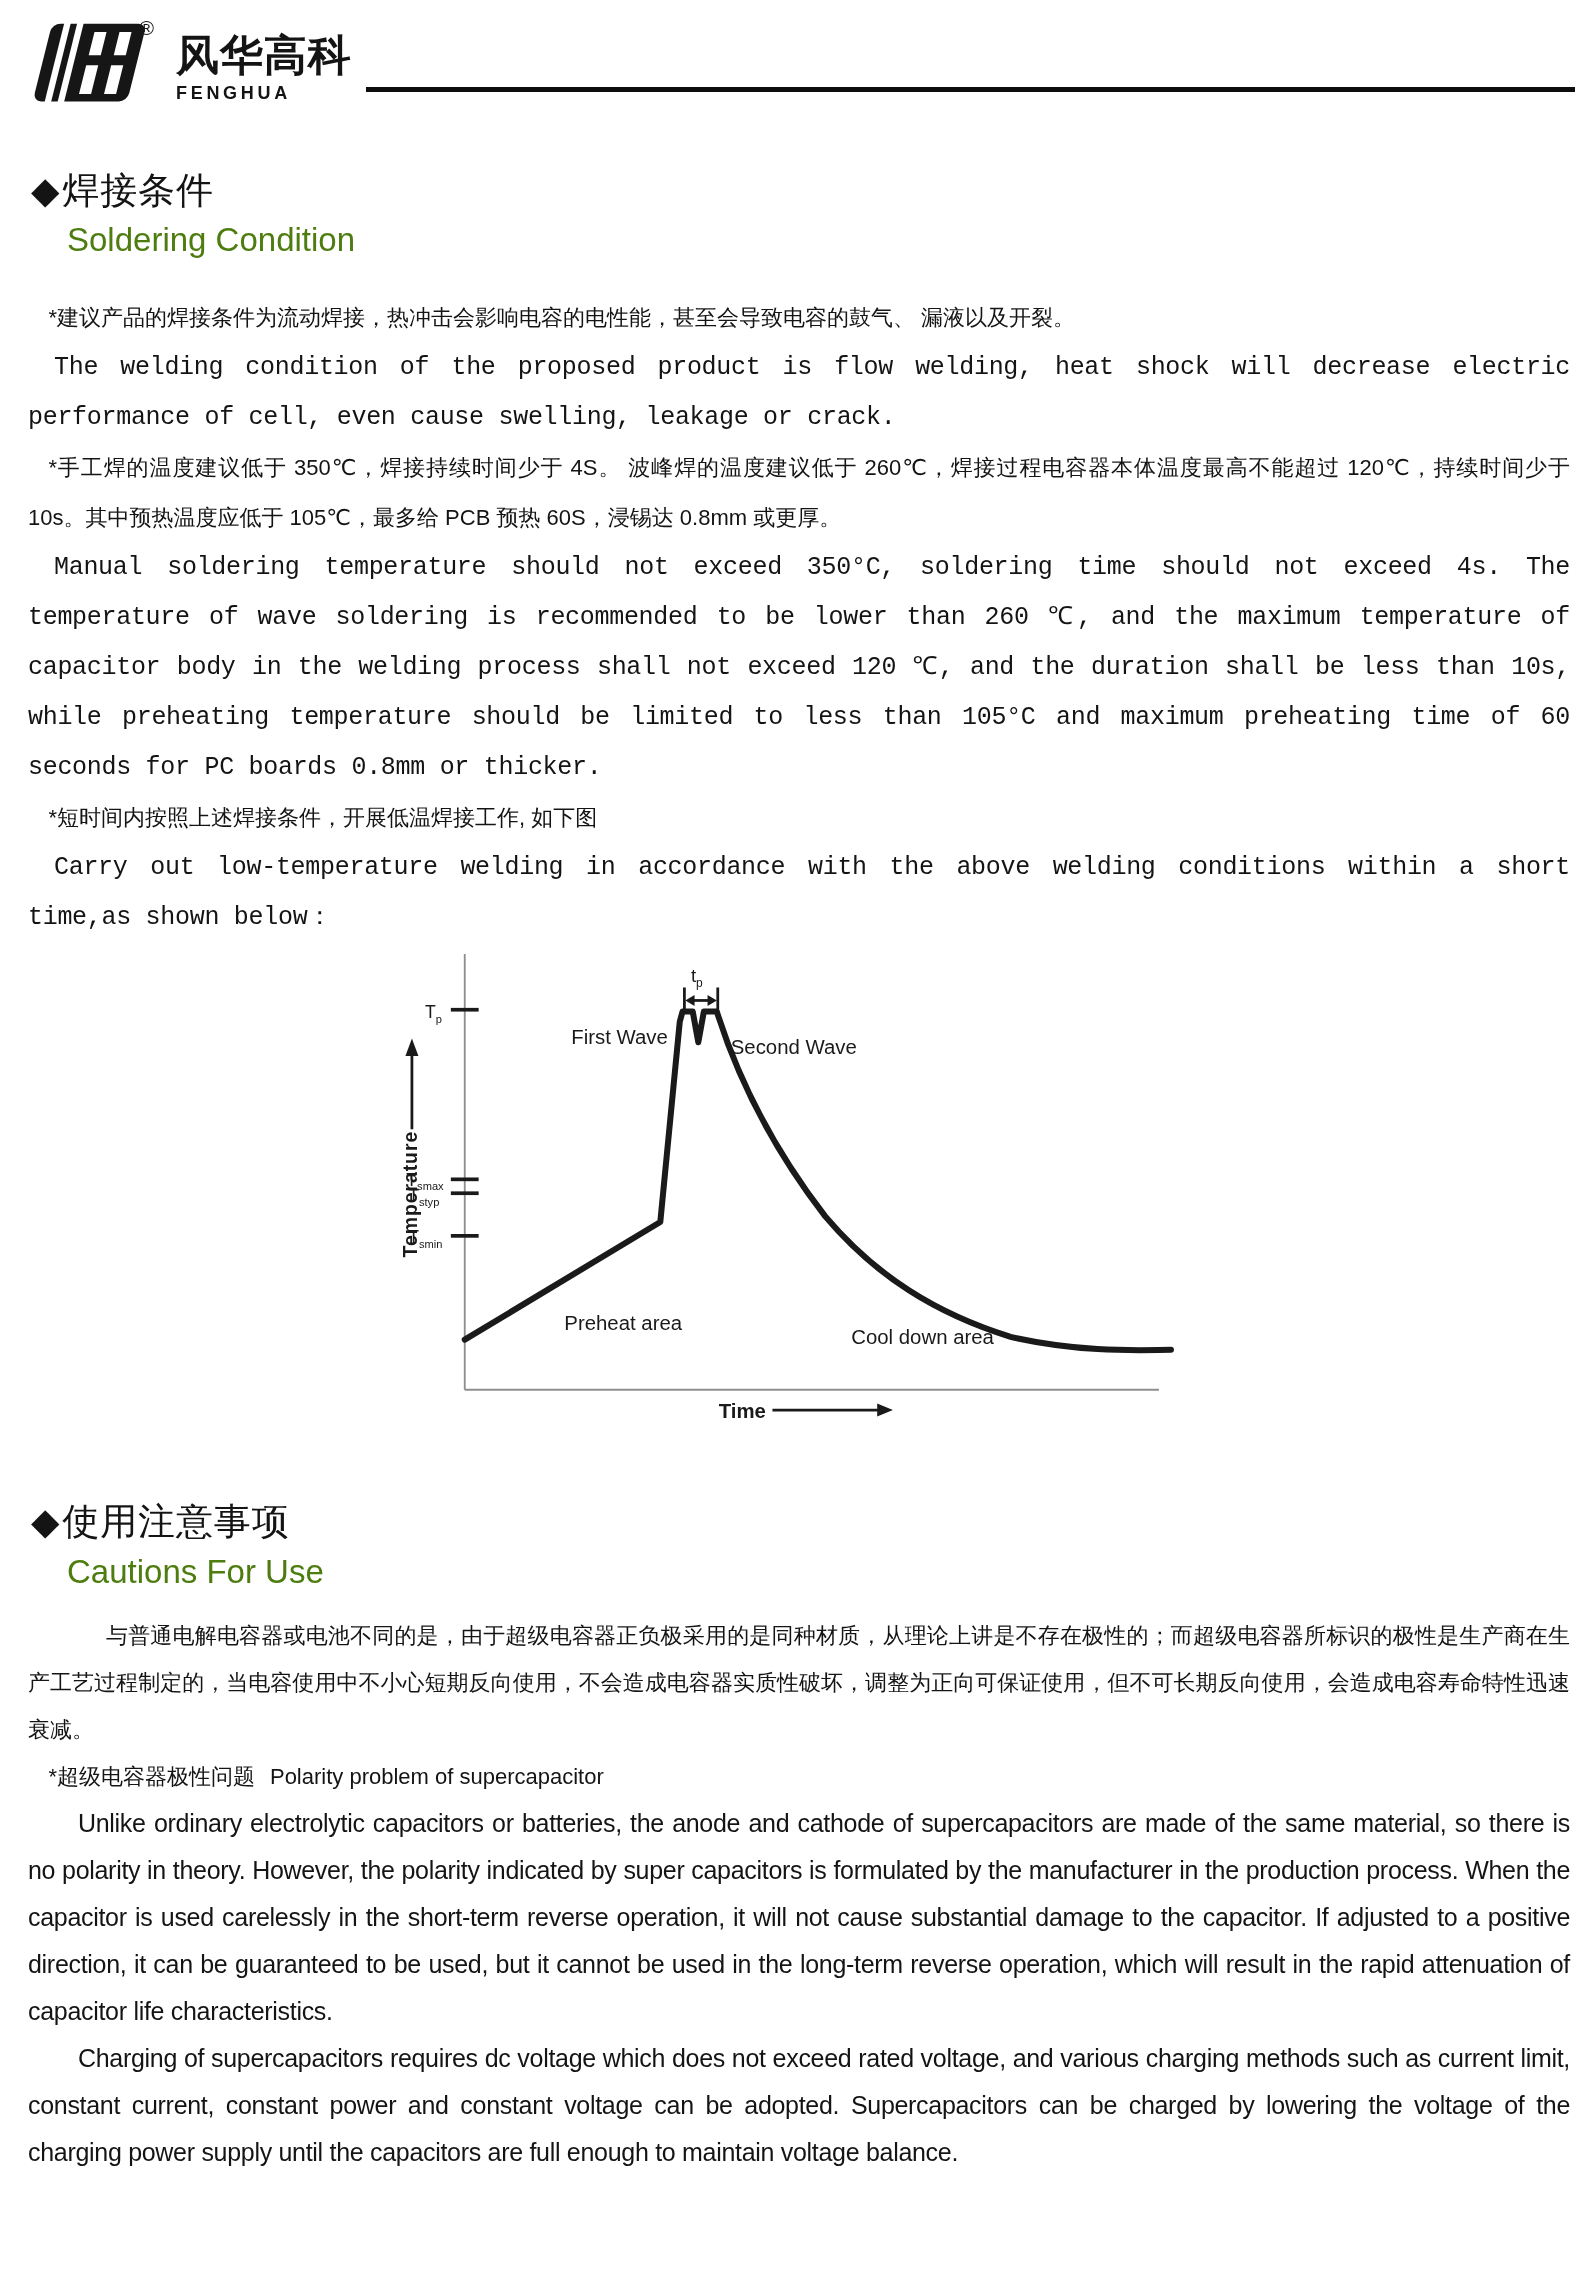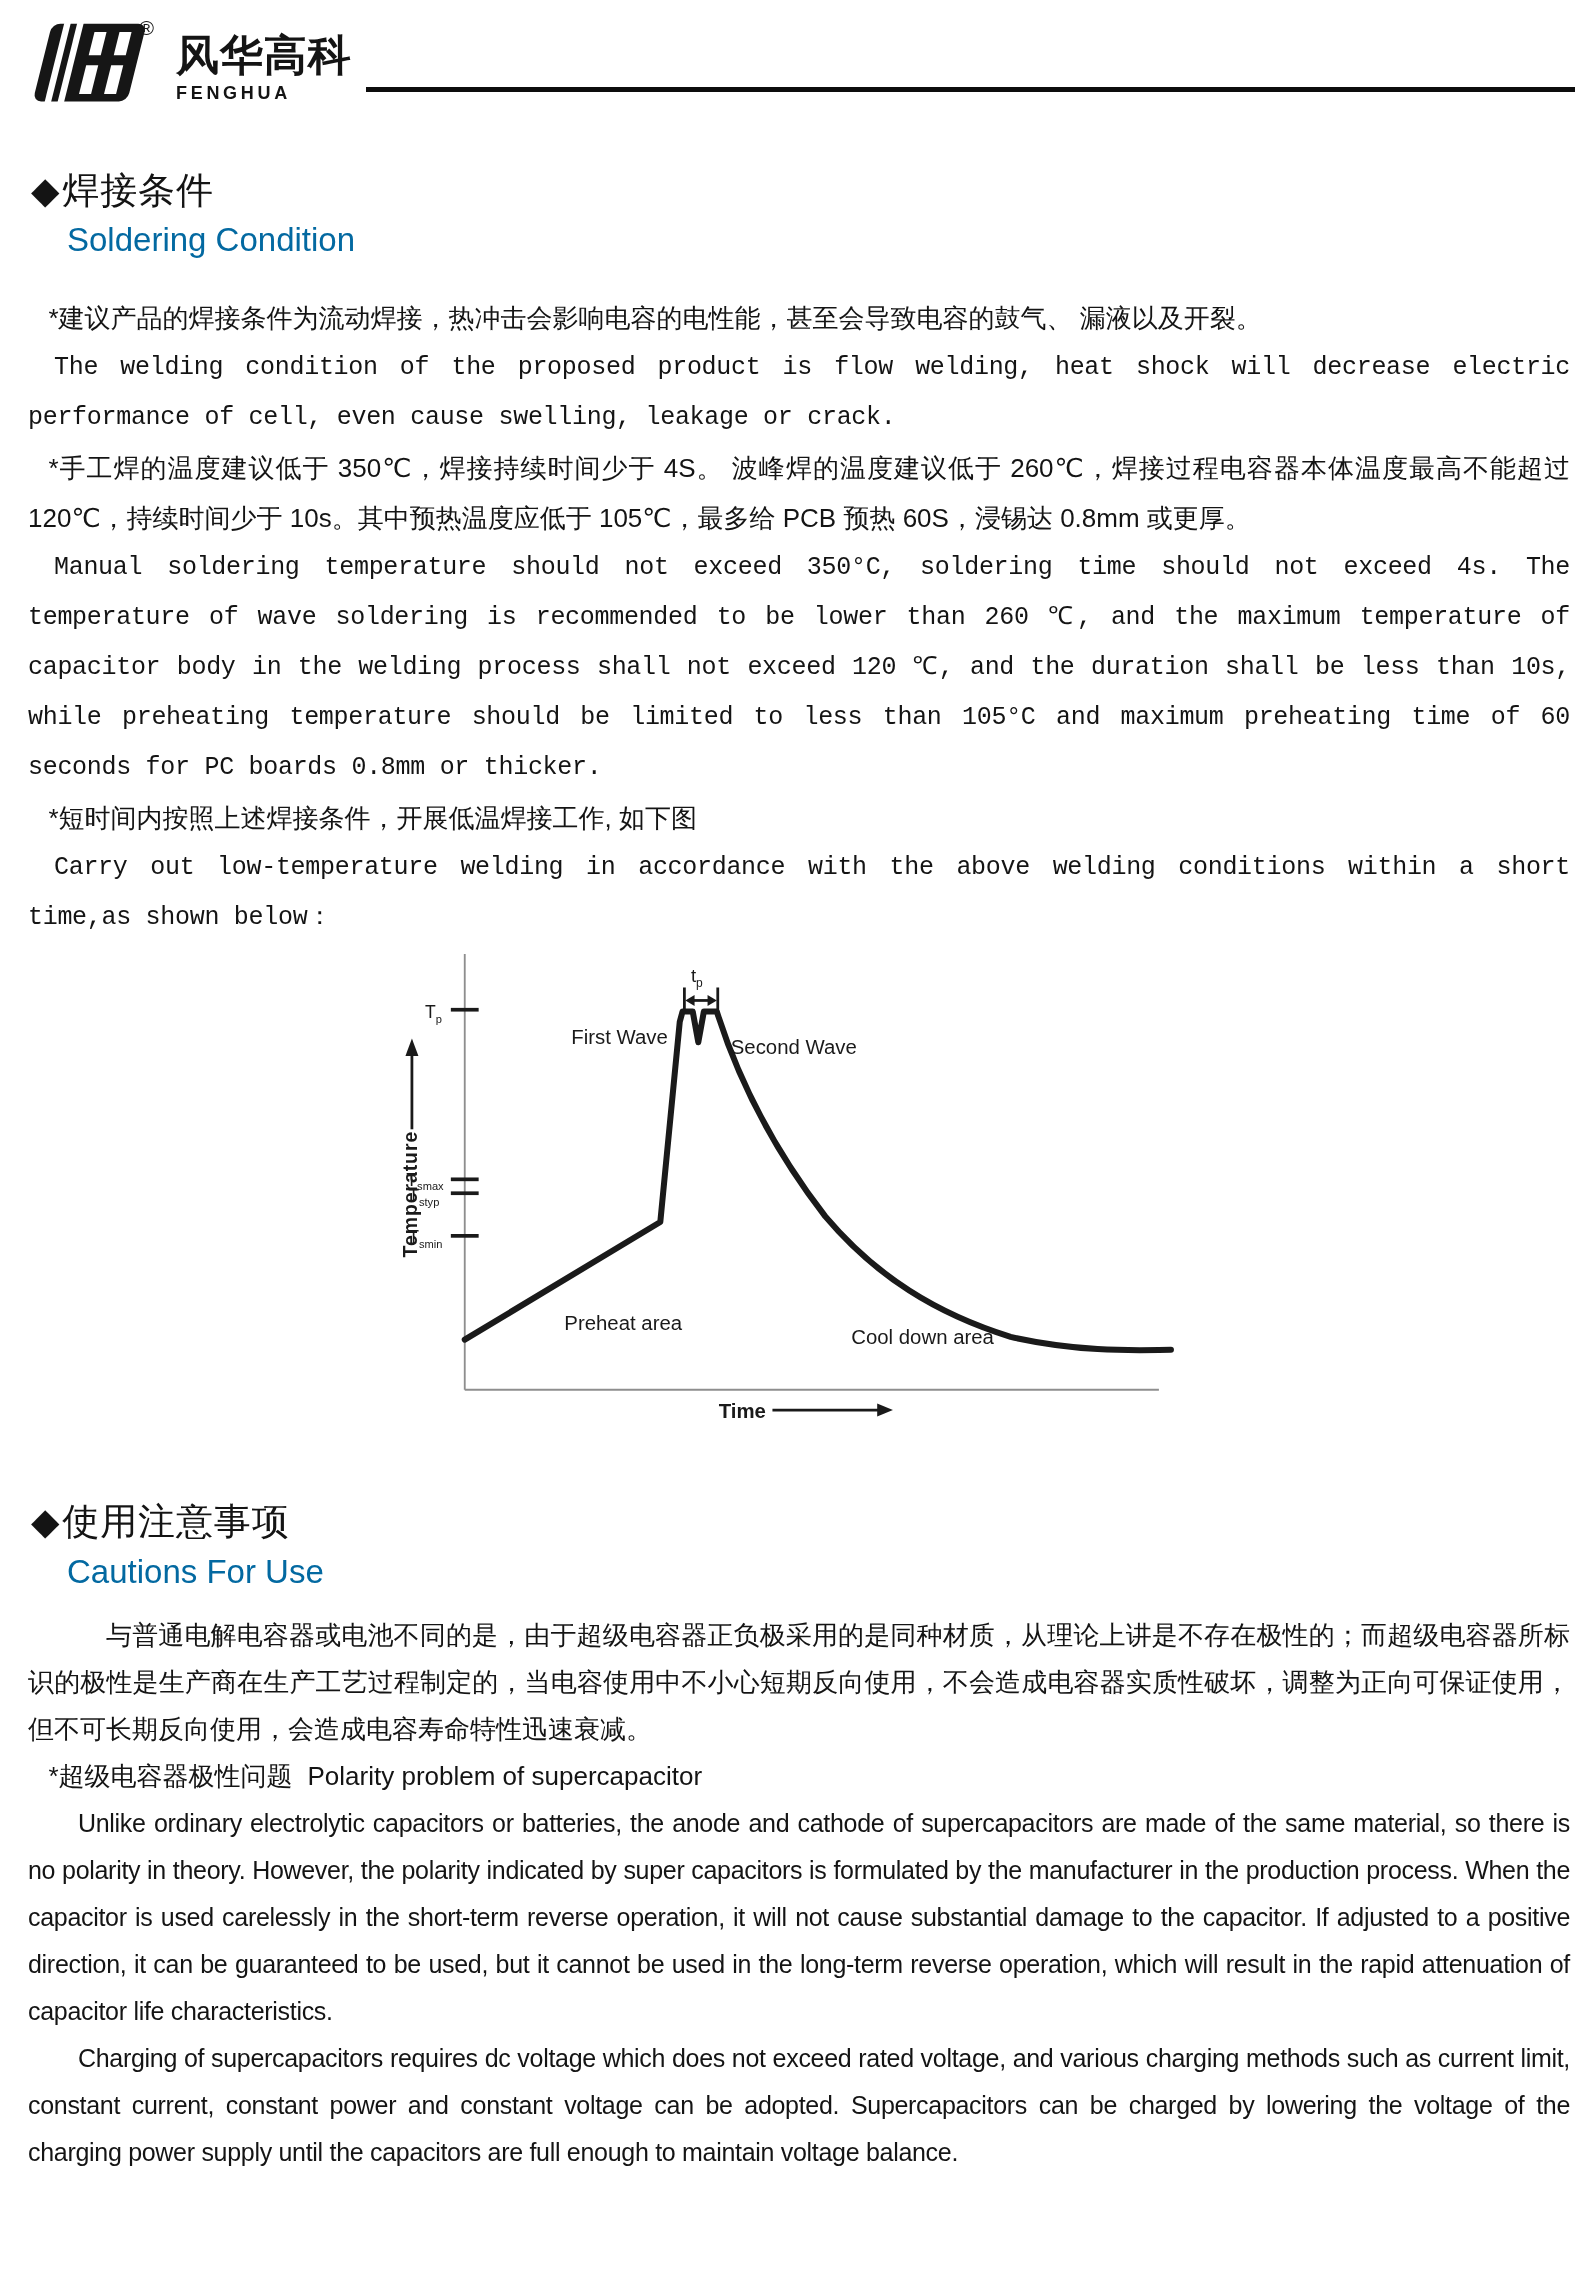--- a/index.html
+++ b/index.html
@@ -13,33 +13,33 @@
   .header { position:relative; height:111px; }
   .logo-mark { position:absolute; left:28px; top:18.6px; width:139px; height:88px; }
   .reg-mark { position:absolute; left:139px; top:16.7px; font-size:20.4px; color:#1a1a1a; }
   .brand { position:absolute; left:176px; top:32px; }
   .brand-cn { font-size:43px; font-weight:bold; letter-spacing:0.9px; line-height:46px; color:#141414; }
   .brand-en { font-size:18px; font-weight:bold; letter-spacing:3.7px; line-height:28px; margin-top:0.9px; color:#141414; }
   .doc-title { position:absolute; top:31px; right:53px; font-size:37px; font-weight:bold; letter-spacing:0.5px; color:#101010; }
   .header-rule { position:absolute; left:366px; top:87px; width:1209px; height:4.6px; background:#0d0d0d; }
   
   .sec-head-cn { margin-left:31px; font-size:37px; line-height:43px; color:#141414; letter-spacing:0.9px; }
-  .sec-head-en { margin-left:67px; font-size:33px; line-height:39px; color:#0369a1; }
+  .sec-head-en { margin-left:67px; font-size:33px; line-height:39px; color:#4d7c0f; }
   .sh1-cn { margin-top:58px; }
   .sh1-en { margin-top:8.3px; }
   .sh2-cn { margin-top:38px; }
   .sh2-en { margin-top:8.3px; }
   .diamond { margin-right:1.9px; }
   
   .doc-body { width:1542px; margin-left:28px; text-align:justify; }
   .s1 { margin-top:34px; }
   .s1 p { line-height:50px; }
   .s2 { margin-top:21.3px; }
   .s2 p { line-height:47px; }
-  p.cn { font-size:26px; color:#141414; }
+  p.cn { font-size:22px; color:#141414; }
   p.en { font-size:25px; letter-spacing:-0.3px; color:#141414; }
   .ind-s { text-indent:20.4px; }
   .ind-m { text-indent:26px;font-family:Liberation Mono, monospace; }
   .ind-l { text-indent:50px; }
   .ind-xl { text-indent:78px; }
   .tgap { display:inline-block; width:15px; }
   
   .chart-block { position:relative; width:1594px; height:519px; }
   .chart-block svg { position:absolute; left:0; top:0; }
 </style>

